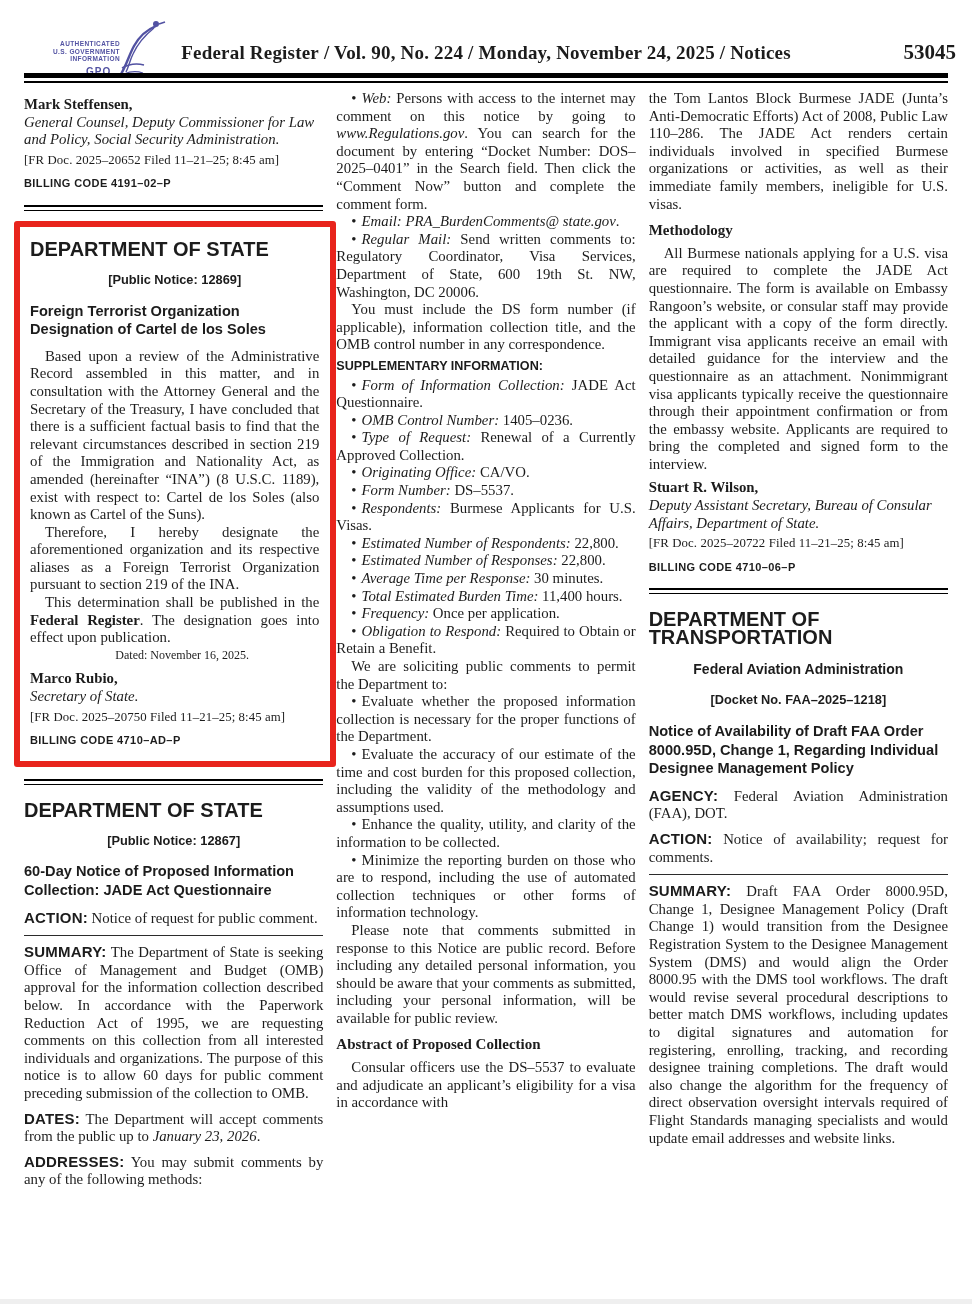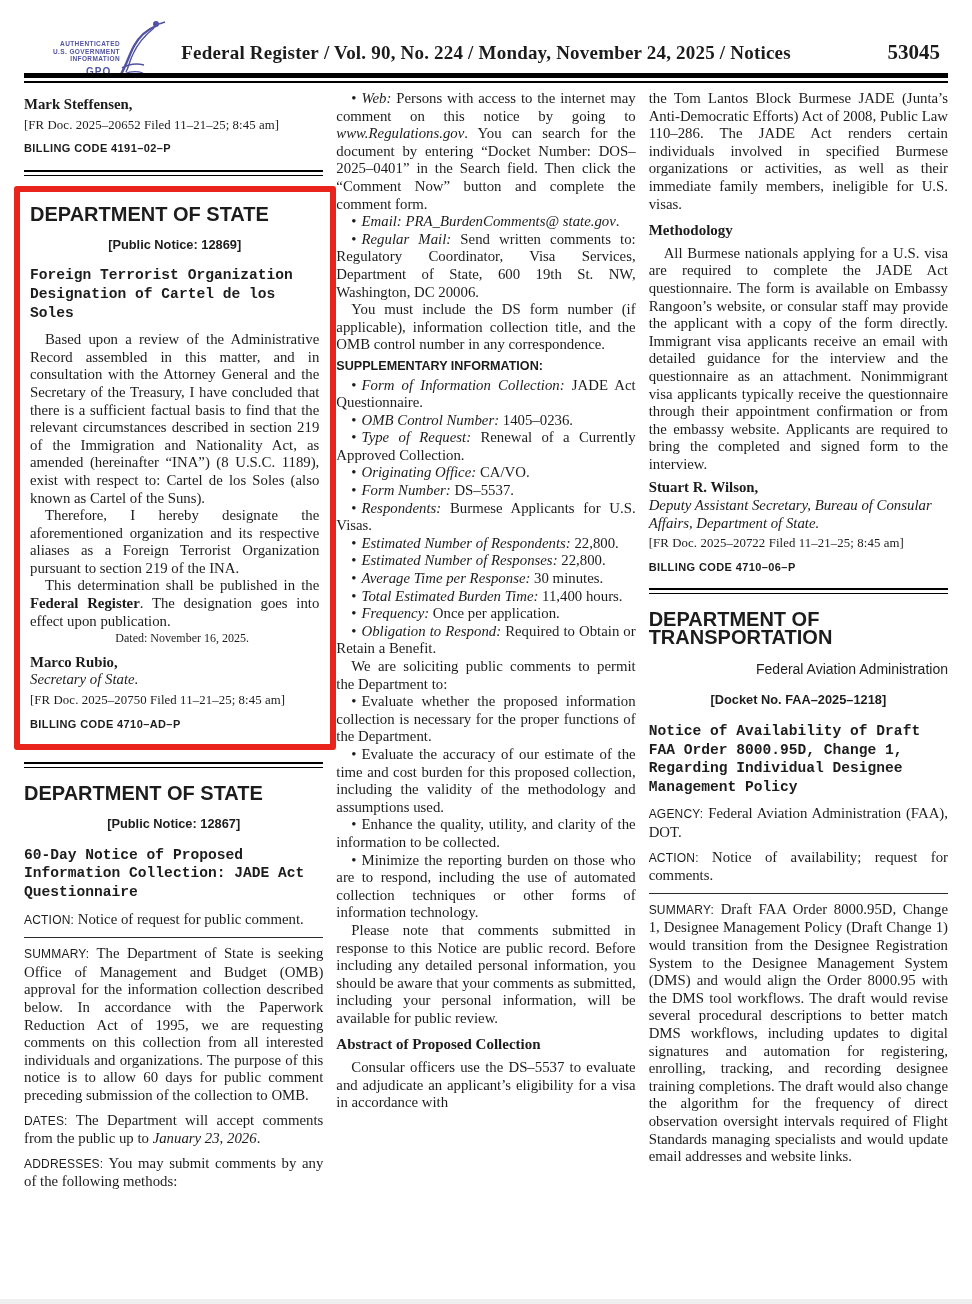--- a/index.html
+++ b/index.html
@@ -16,55 +16,55 @@
   .gpo-lines{position:absolute;top:30px;left:0;width:92px;text-align:right;
              font-family:"Liberation Sans",sans-serif;font-size:6.5px;line-height:7.5px;
              letter-spacing:.4px;color:var(--blue);font-weight:bold;}
   .gpo-word{position:absolute;top:56px;left:58px;font-family:"Liberation Sans",sans-serif;
             font-size:10px;font-weight:bold;letter-spacing:1px;color:var(--blue);}
   .gpo-eagle{position:absolute;top:6px;left:86px;}
   .masthead{position:absolute;top:42px;left:0;right:0;height:28px;}
   .mh-title{position:absolute;left:50%;transform:translateX(-50%);white-space:nowrap;
             font-size:19px;font-weight:bold;letter-spacing:.2px;}
   .mh-title .mh-rest{font-weight:bold;}
-  .mh-page{position:absolute;right:32px;top:-2px;font-size:21px;font-weight:bold;}
+  .mh-page{position:absolute;right:16px;top:-2px;font-size:21px;font-weight:bold;}
   .head-rule{position:absolute;top:73px;left:24px;right:24px;height:3px;
              border-top:5px solid #000;border-bottom:2px solid #000;}
 
   
   .content{position:absolute;top:90px;left:24px;width:924px;display:flex;gap:13px;}
   .col{width:300px;font-size:14.8px;line-height:17.6px;text-align:justify;}
 
   
   .para{margin:0;text-indent:15px;}
   .para.noindent{text-indent:0;}
   .para.bullet{text-indent:15px;}
   .bullet-glyph{margin-right:5px;}
   .run-i{font-style:italic;}
   .run-b{font-weight:bold;}
   .labelpara{text-indent:0;margin-top:7px;}
-  .field-label{font-family:"Liberation Sans",sans-serif;font-weight:normal;font-size:12px;
+  .field-label{font-family:"Liberation Sans",sans-serif;font-weight:bold;font-size:15px;
                letter-spacing:.2px;}
   .label-line{font-family:"Liberation Sans",sans-serif;font-weight:bold;font-size:12.6px;
               margin:4px 0 1px;text-align:left;}
   .sig-name{font-weight:bold;margin-top:6px;text-align:left;}
   .sig-title{font-style:italic;text-align:left;}
   .frdoc{font-size:12.8px;margin-top:3px;text-align:left;letter-spacing:.1px;}
   .billing{font-family:"Liberation Sans",sans-serif;font-weight:bold;font-size:11px;
            margin-top:6px;text-align:left;letter-spacing:.4px;}
   .rule-double{height:3px;border-top:2px solid #000;border-bottom:1px solid #000;
                margin:12px 0 0;}
   .rule-thin{border-top:1px solid #2b2b2b;margin:8px 0 3px;}
   .dept{font-family:"Liberation Sans",sans-serif;font-weight:bold;font-size:20px;
         line-height:18px;margin-top:16px;text-align:left;}
-  .subagency{font-family:"Liberation Sans",sans-serif;font-weight:normal;font-size:14px;
-             line-height:18px;margin-top:14px;text-align:right;}
+  .subagency{font-family:"Liberation Sans",sans-serif;font-weight:bold;font-size:14px;
+             line-height:18px;margin-top:14px;text-align:center;}
   .notice{font-family:"Liberation Sans",sans-serif;font-weight:bold;font-size:12.8px;
           margin-top:13px;text-align:center;}
-  .doc-title{font-family:Liberation Mono, monospace;font-weight:bold;font-size:14.6px;
+  .doc-title{font-family:Liberation Sans, sans-serif;font-weight:bold;font-size:14.6px;
              line-height:18.6px;margin:13px 0 9px;text-align:left;}
   .subhead{font-weight:bold;font-size:15px;margin:9px 0 5px;text-align:left;}
   .dated{font-size:12px;text-indent:15px;text-align:center;}
   .redbox{border:6px solid var(--red);border-radius:3px;
           margin:10px -13px 4px -10px;padding:0 11px 11px 10px;}
   .redbox .dept{margin-top:13px;}
   .page-bottom-edge{position:absolute;left:0;right:0;bottom:0;height:5px;background:#efefef;}
 </style>
 </head>
 <body>
@@ -90,20 +90,21 @@
 
   <div class="masthead">
     <span class="mh-title"><b>Federal Register</b><span class="mh-rest"> / Vol. 90, No. 224 / Monday, November 24, 2025 / Notices</span></span>
     <span class="mh-page">53045</span>
   </div>
   <div class="head-rule"></div>
 
   <main class="content">
     <div class="col" id="col-left">
         <div class="sig-name">Mark Steffensen,</div>
+        <div class="sig-title">General Counsel, Deputy Commissioner for Law and Policy, Social Security Administration.</div>
         <div class="frdoc">[FR Doc. 2025–20652 Filed 11–21–25; 8:45 am]</div>
         <div class="billing">BILLING CODE 4191–02–P</div>
         <div class="rule-double"></div>
         <div class="redbox">
           <div class="dept">DEPARTMENT OF STATE</div>
           <div class="notice">[Public Notice: 12869]</div>
           <div class="doc-title">Foreign Terrorist Organization Designation of Cartel de los Soles</div>
           <p class="para"><span class="run-n">Based upon a review of the Administrative Record assembled in this matter, and in consultation with the Attorney General and the Secretary of the Treasury, I have concluded that there is a sufficient factual basis to find that the relevant circumstances described in section 219 of the Immigration and Nationality Act, as amended (hereinafter “INA”) (8 U.S.C. 1189), exist with respect to: Cartel de los Soles (also known as Cartel of the Suns).</span></p>
           <p class="para"><span class="run-n">Therefore, I hereby designate the aforementioned organization and its respective aliases as a Foreign Terrorist Organization pursuant to section 219 of the INA.</span></p>
           <p class="para"><span class="run-n">This determination shall be published in the </span><span class="run-b">Federal Register</span><span class="run-n">. The designation goes into effect upon publication.</span></p>

